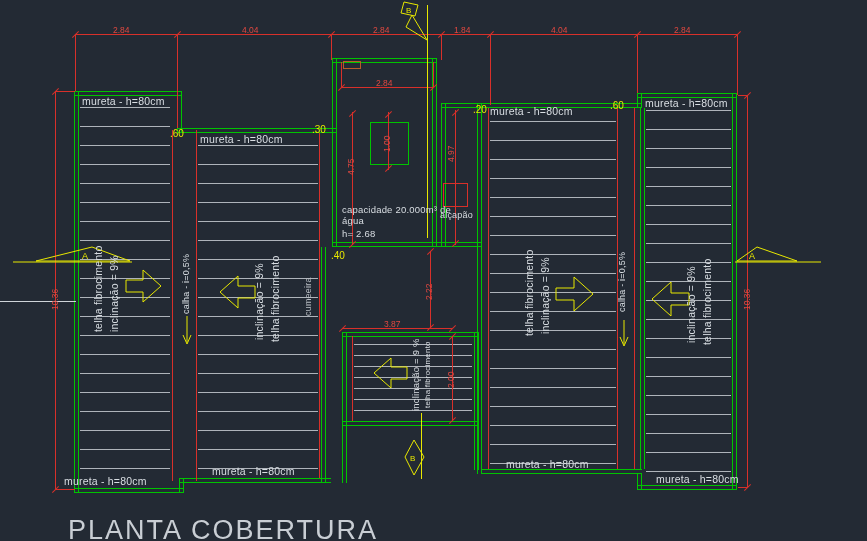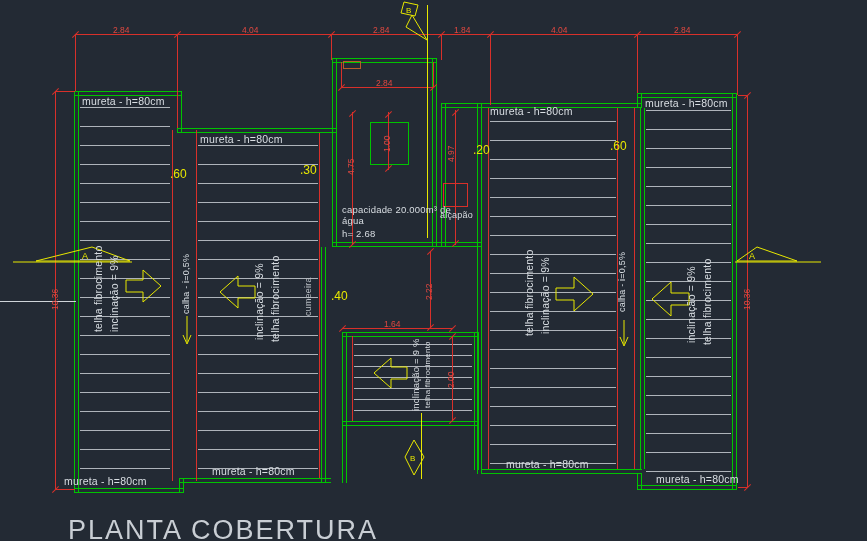--- a/index.html
+++ b/index.html
@@ -22,21 +22,21 @@
   .wlh{position:absolute;height:1px;background:#cfd4d9;}
   .tick{position:absolute;width:9px;height:1px;background:var(--r);transform:rotate(-45deg);}
   
   .hatch{position:absolute;background:repeating-linear-gradient(to bottom,var(--hatch) 0px,var(--hatch) 1px,transparent 1px,transparent 19px);opacity:.85;}
   .hatch.fine{background:repeating-linear-gradient(to bottom,var(--hatch) 0px,var(--hatch) 1px,transparent 1px,transparent 11px);}
   
   .txt{position:absolute;color:var(--w);font-size:10.5px;white-space:nowrap;letter-spacing:.2px;}
   .rot{transform-origin:0 0;transform:rotate(-90deg);}
   .sm{font-size:9px;}
   .dim{position:absolute;color:#e04840;font-size:8.5px;white-space:nowrap;}
-  .yel{position:absolute;color:var(--y);font-size:12px;white-space:nowrap;margin-top:39px;}
+  .yel{position:absolute;color:var(--y);font-size:10px;white-space:nowrap;}
   .gray{color:#b9bec4;}
   #title{position:absolute;color:#c9ced4;font-size:27px;letter-spacing:2px;}
   svg{position:absolute;overflow:visible;}
   svg .yst{fill:none;stroke:var(--y);stroke-width:1;}
   svg text{fill:var(--y);font-family:"Liberation Sans",sans-serif;}
 </style>
 </head>
 <body>
 
 <div id="canvas">
@@ -220,30 +220,30 @@
   <div class="txt" style="left:342px;top:228px;font-size:9.5px">h= 2.68</div>
   <div class="txt" style="left:440px;top:210px;font-size:9px">alçapão</div>
 
   <div class="dim" style="left:113px;top:25px">2.84</div>
   <div class="dim" style="left:242px;top:25px">4.04</div>
   <div class="dim" style="left:373px;top:25px">2.84</div>
   <div class="dim" style="left:454px;top:25px">1.84</div>
   <div class="dim" style="left:551px;top:25px">4.04</div>
   <div class="dim" style="left:674px;top:25px">2.84</div>
   <div class="dim" style="left:376px;top:78px">2.84</div>
-  <div class="dim" style="left:384px;top:319px">1.64</div>
+  <div class="dim" style="left:384px;top:319px">3.87</div>
   <div class="dim rot" style="left:50px;top:310px">10.36</div>
   <div class="dim rot" style="left:742px;top:310px">10.36</div>
   <div class="dim rot" style="left:346px;top:175px">4.75</div>
   <div class="dim rot" style="left:382px;top:152px">1.00</div>
   <div class="dim rot" style="left:446px;top:162px">4.97</div>
   <div class="dim rot" style="left:424px;top:300px">2.22</div>
   <div class="dim rot" style="left:446px;top:388px">2.00</div>
 
   <div class="yel" style="left:170px;top:128px">.60</div>
-  <div class="yel" style="left:300px;top:124px">.30</div>
+  <div class="yel" style="left:312px;top:124px">.30</div>
   <div class="yel" style="left:331px;top:250px">.40</div>
   <div class="yel" style="left:473px;top:104px">.20</div>
   <div class="yel" style="left:610px;top:100px">.60</div>
 
   <div id="title" style="left:68px;top:515px">PLANTA COBERTURA</div>
 
 </div>
 
 </body></html>

